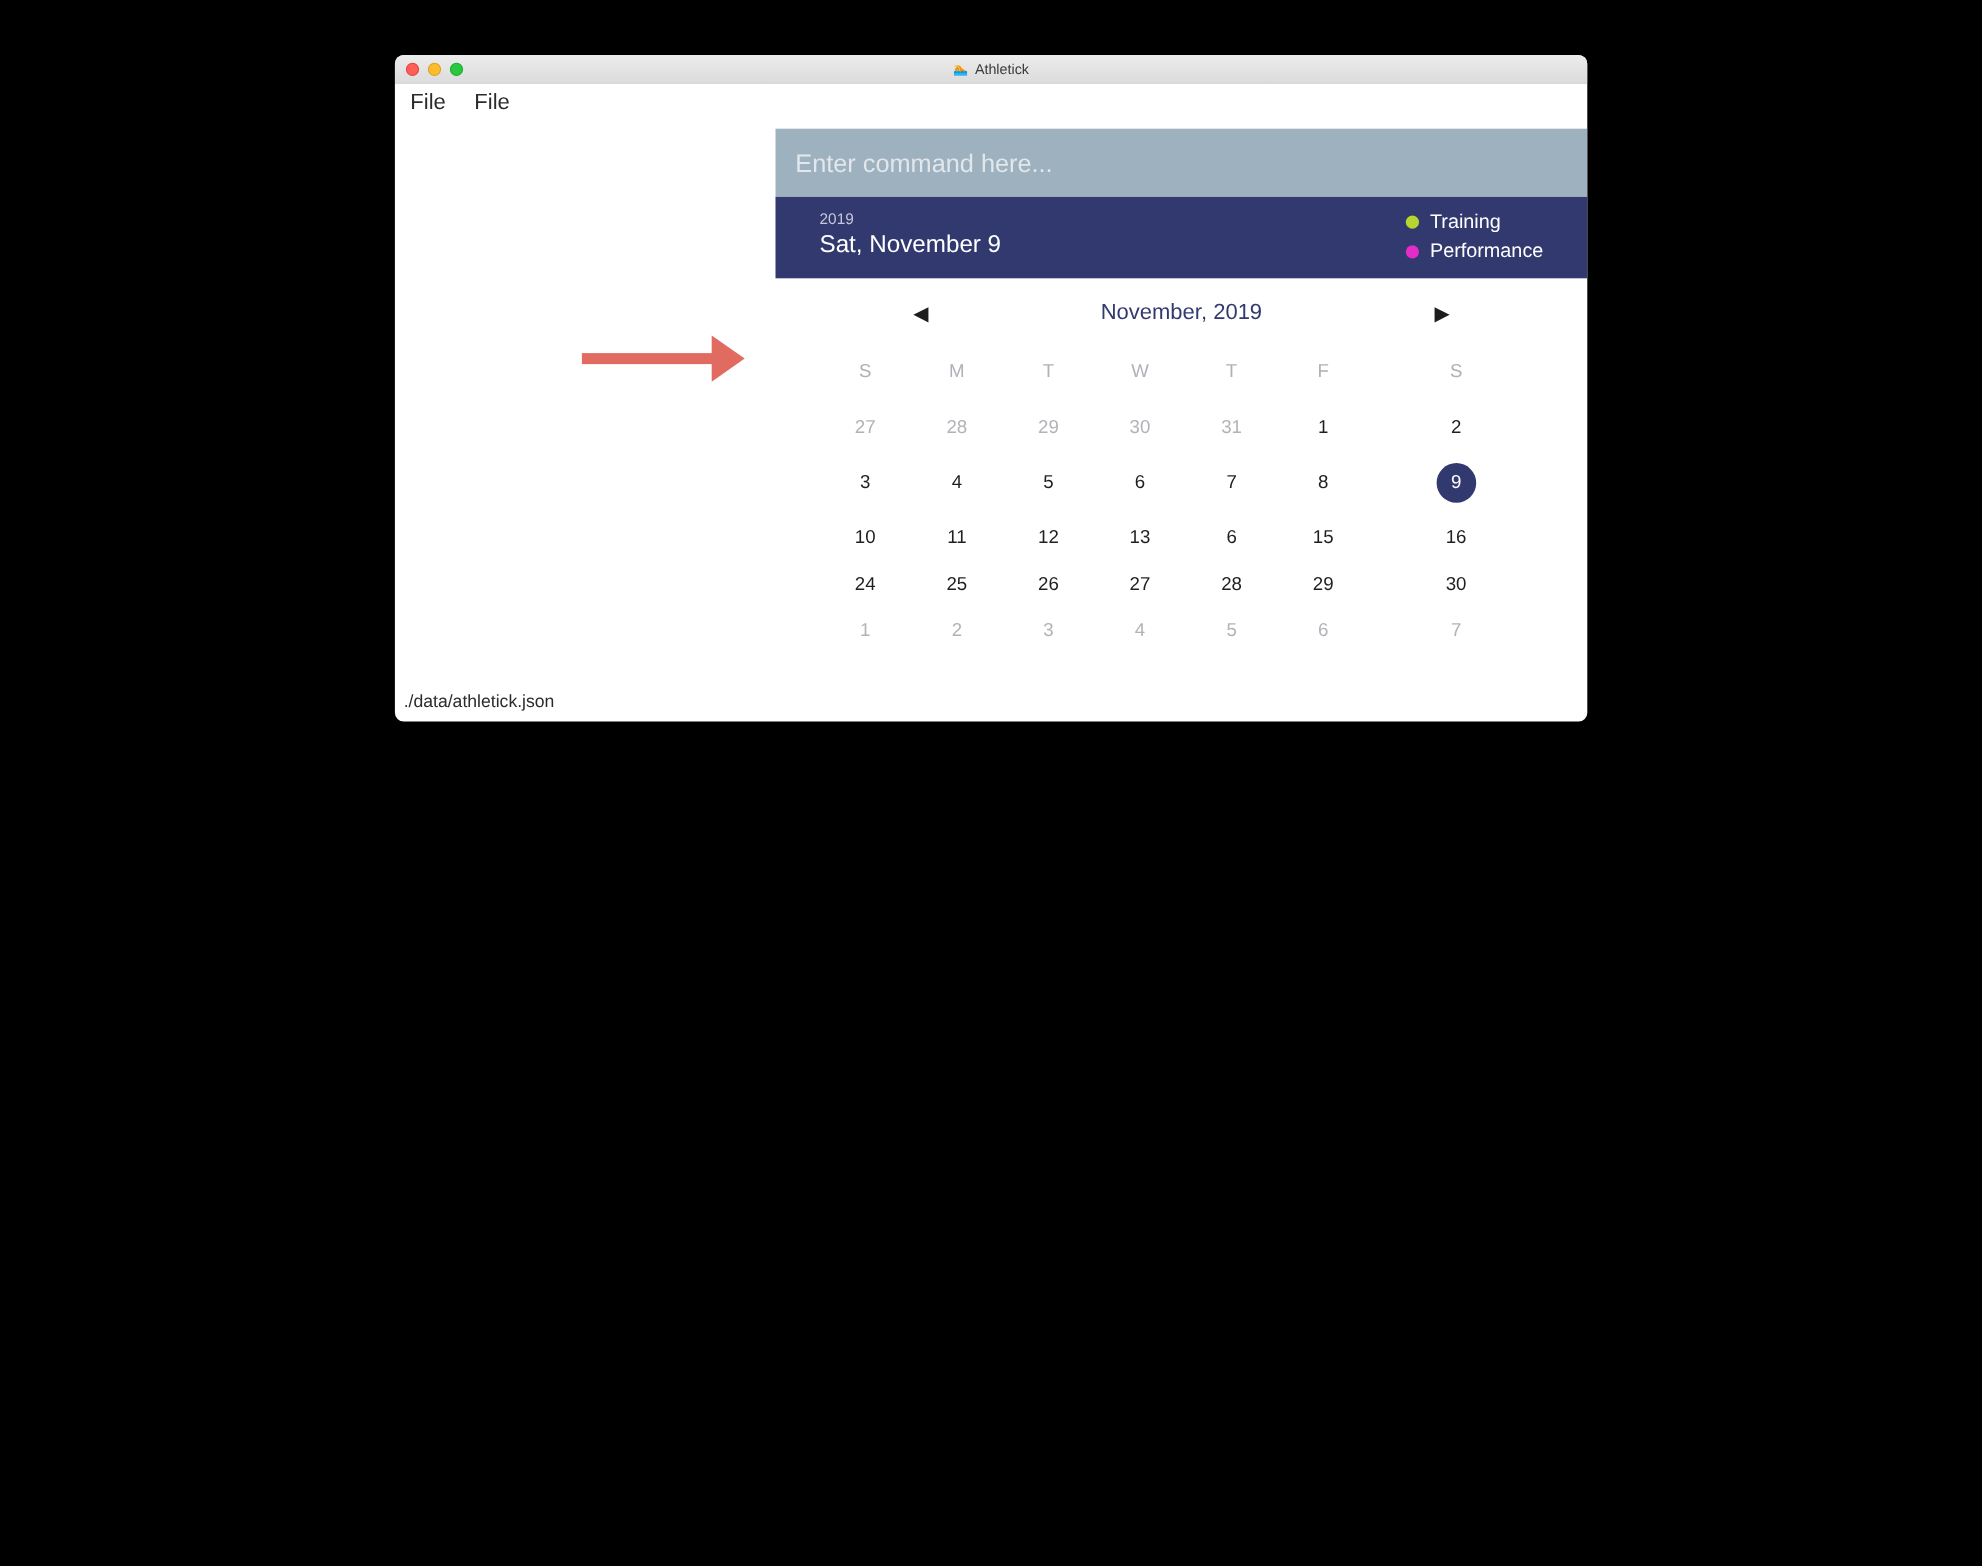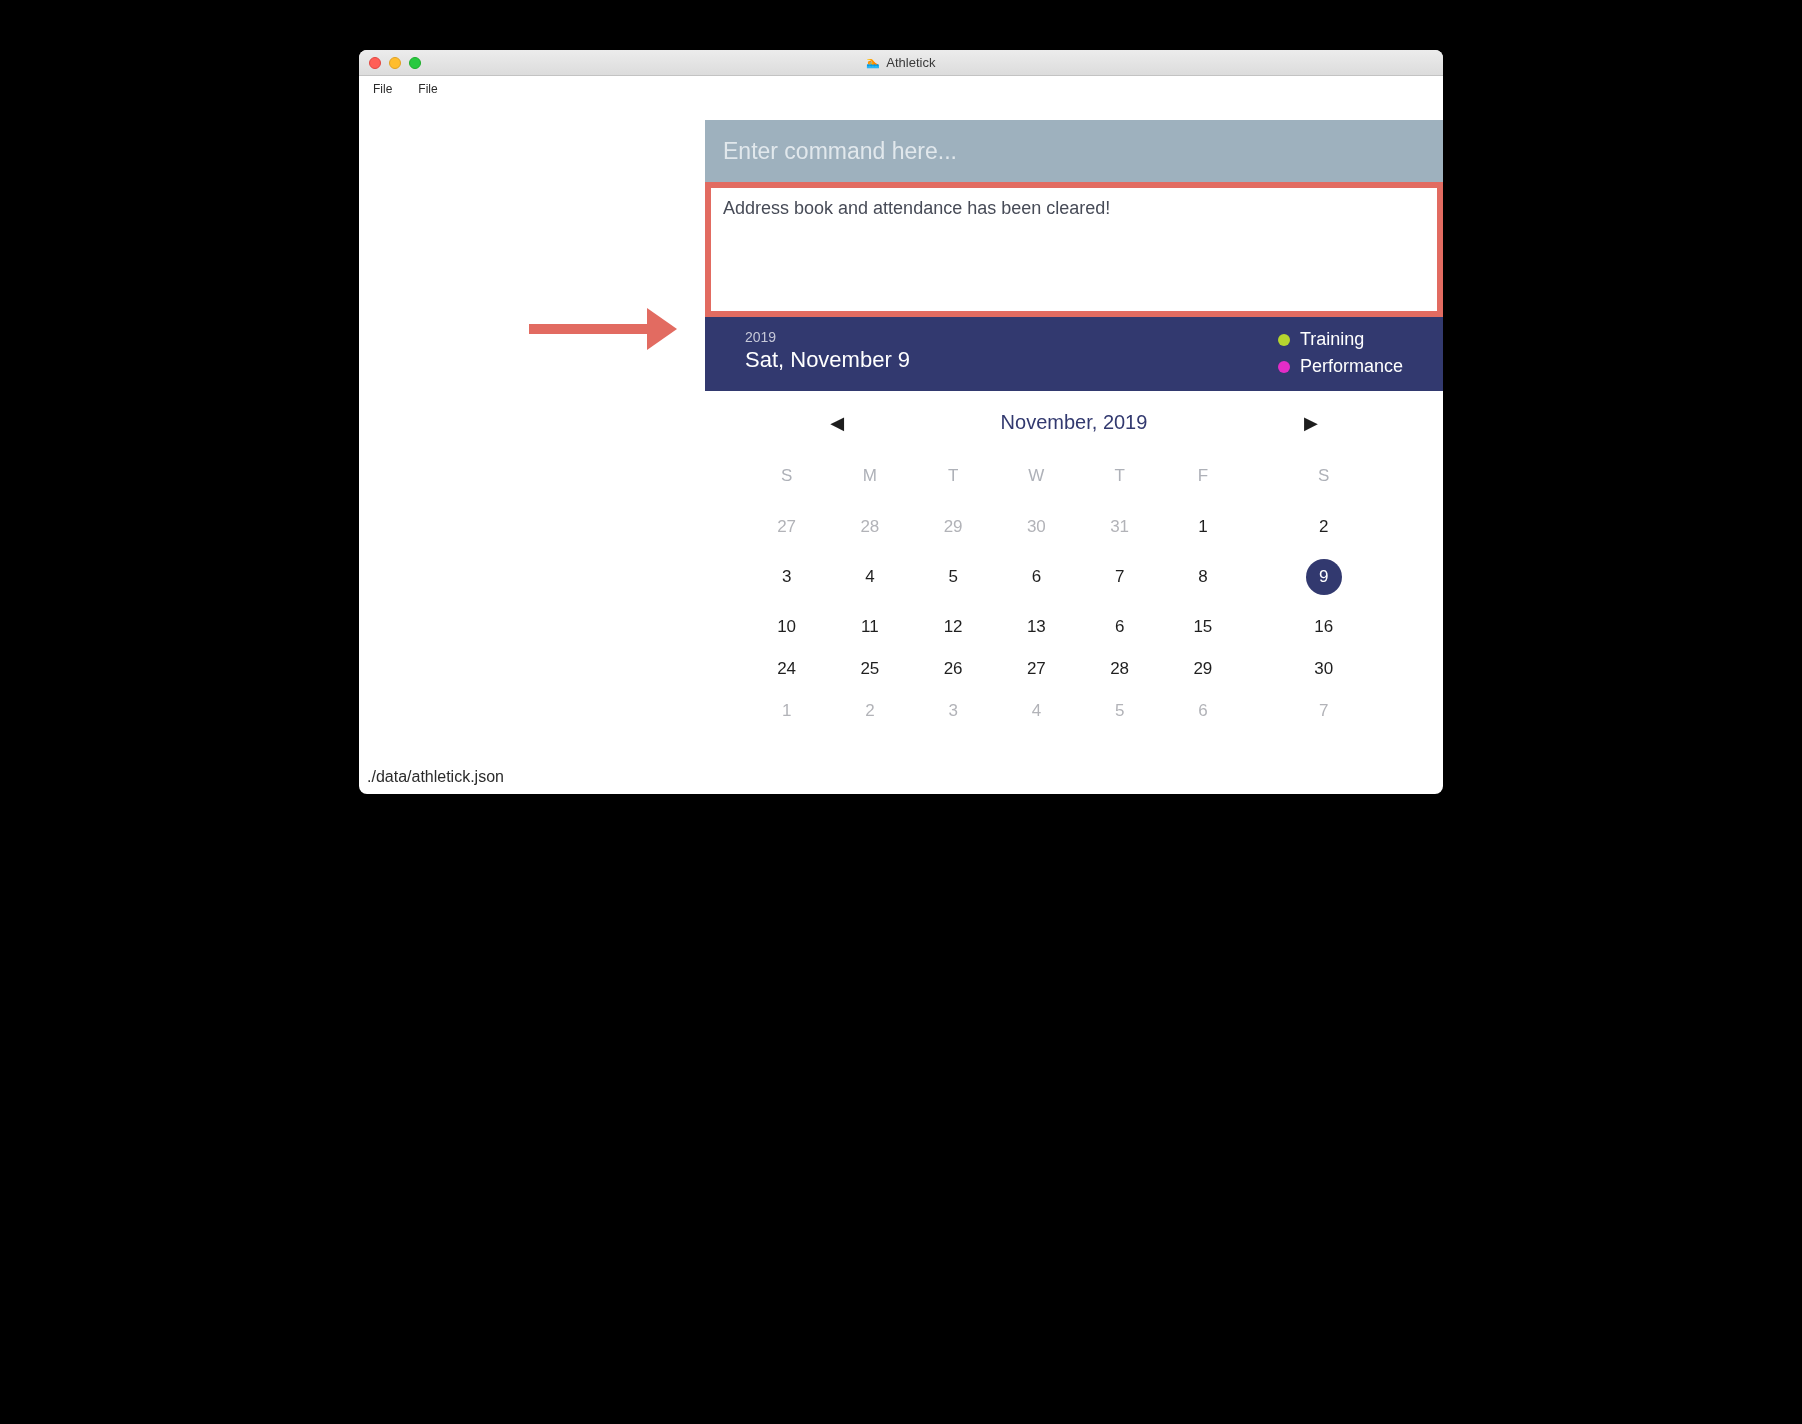--- a/index.html
+++ b/index.html
@@ -32,22 +32,22 @@
   .traffic-lights span { width: 12px; height: 12px; border-radius: 50%; display:block; }
   .tl-red { background:#ff5f57; border:1px solid #e14640; }
   .tl-yellow { background:#ffbd2e; border:1px solid #dfa123; }
   .tl-green { background:#28c940; border:1px solid #1dad2b; }
   .title-center {
     position:absolute; left:0; right:0; text-align:center;
     font-size:13px; color:#3a3a3a; display:flex; justify-content:center; align-items:center; gap:6px;
   }
   .app-icon { font-size:11px; color:#5a8fbf; }
   .menubar {
-    display:flex; gap:26px; padding:6px 14px 24px 14px;
-    font-size:12px; color:#2b2b2b;align-items:center;
+    display:flex; gap:26px; padding:6px 14px 12px 14px;
+    font-size:20px; color:#2b2b2b;align-items:center;
   }
   .menubar span { cursor:default; }
   .body-row { display:flex; }
   .left-gutter { width:346px; position:relative; }
   .arrow {
     position:absolute; top:188px; left:170px; width:170px; height:40px;
   }
   .arrow-line {
     position:absolute; top:16px; left:0; width:120px; height:10px; background:#e26b61;
   }
@@ -124,23 +124,20 @@
         <div class="arrow-line"></div>
         <div class="arrow-head"></div>
       </div>
     </div>
 
     <div class="main">
       <div class="command-bar">
         <input type="text" placeholder="Enter command here..." style="">
       </div>
 
-      <div class="result-panel">
-        <span>Address book and attendance has been cleared!</span>
-      </div>
 
       <div class="date-header">
         <div class="date-left">
           <div class="year">2019</div>
           <div class="date">Sat, November 9</div>
         </div>
         <div class="legend">
           <div class="legend-row">
             <span class="dot dot-green"></span>
             <span>Training</span>

